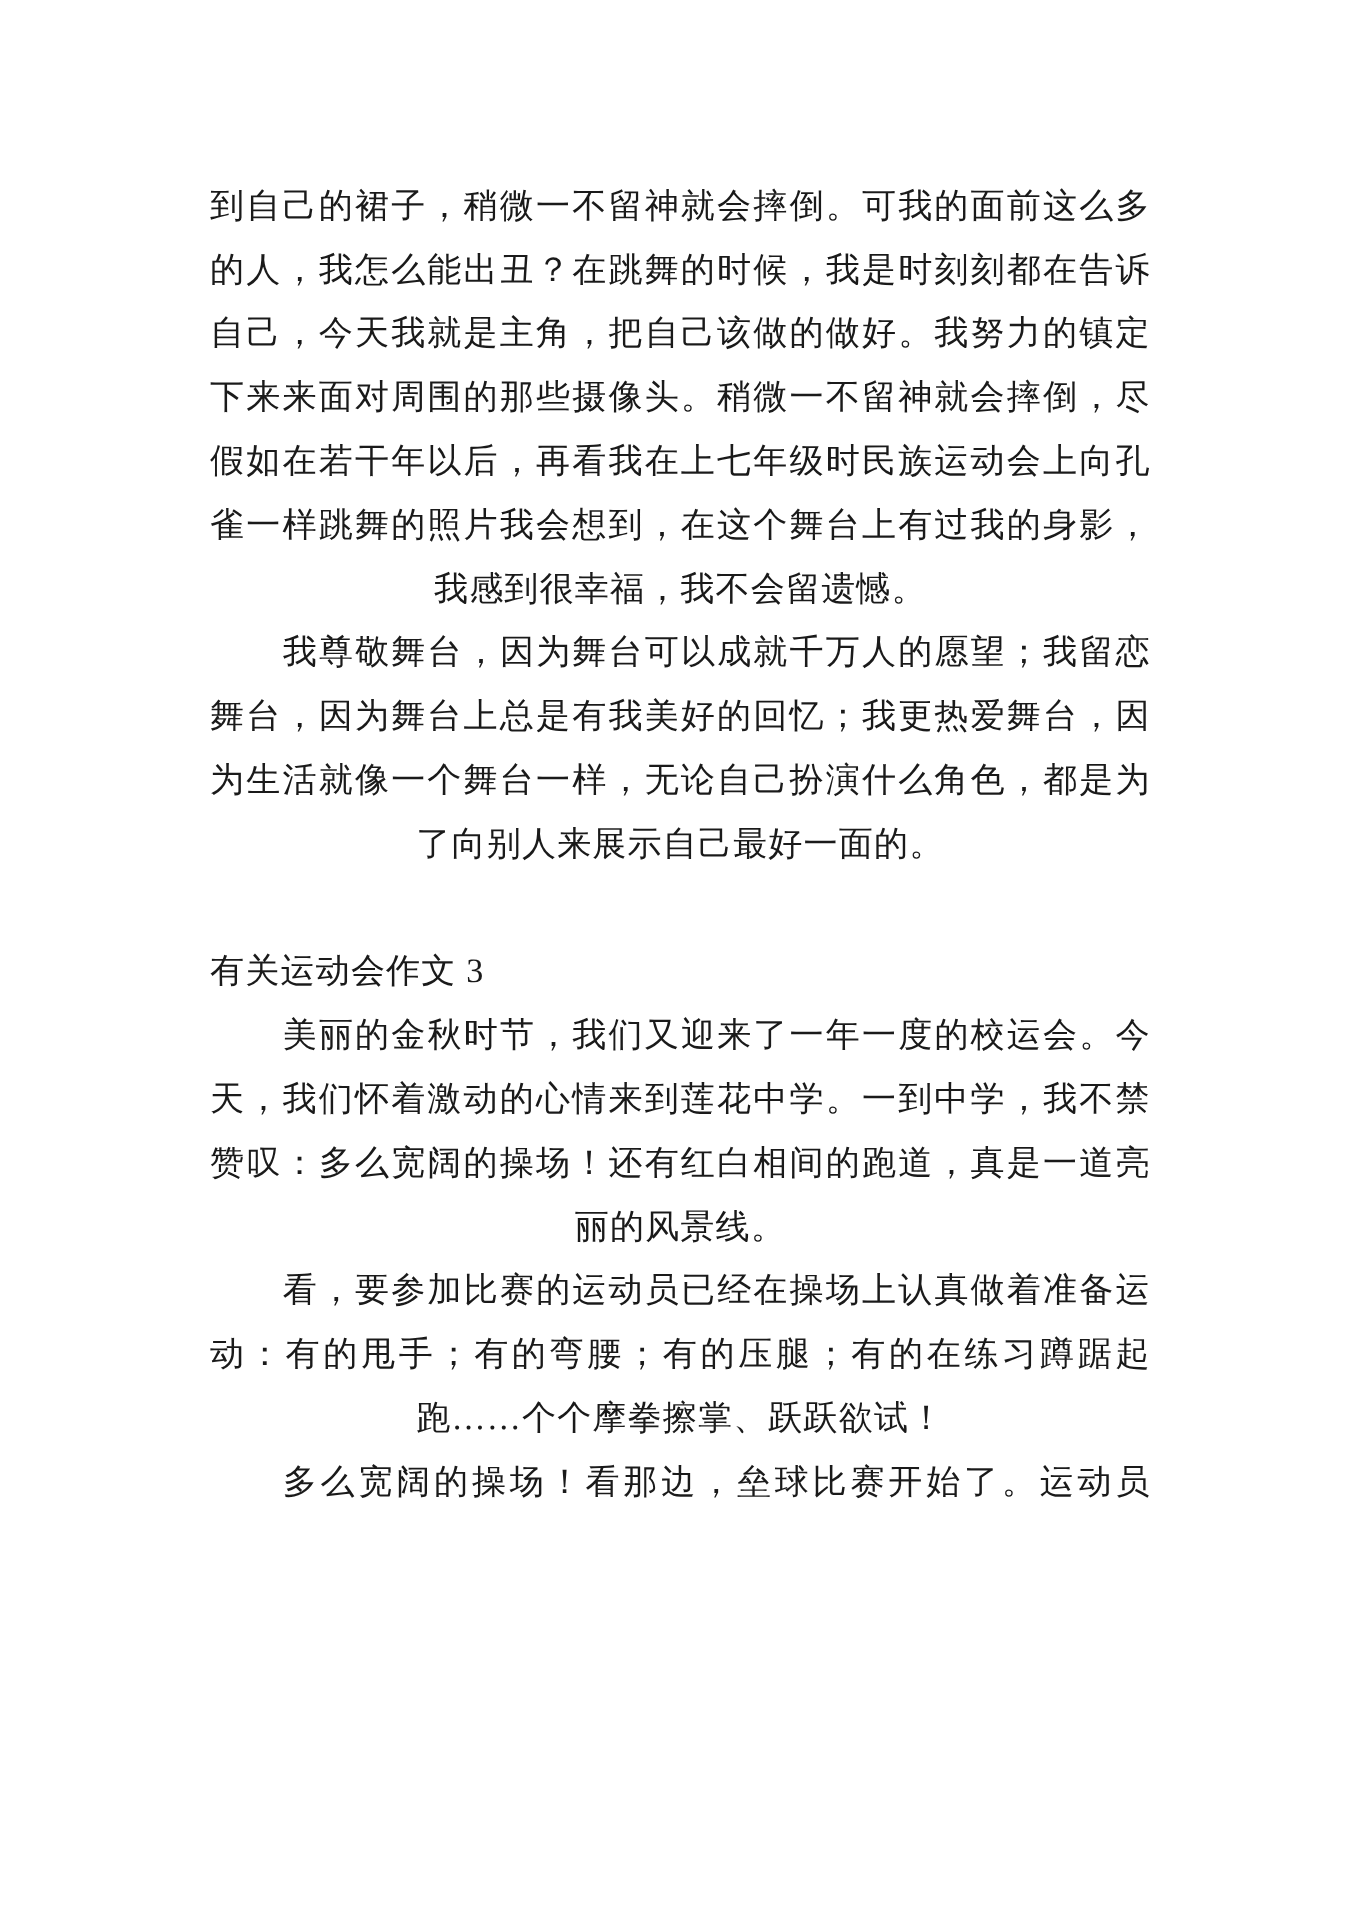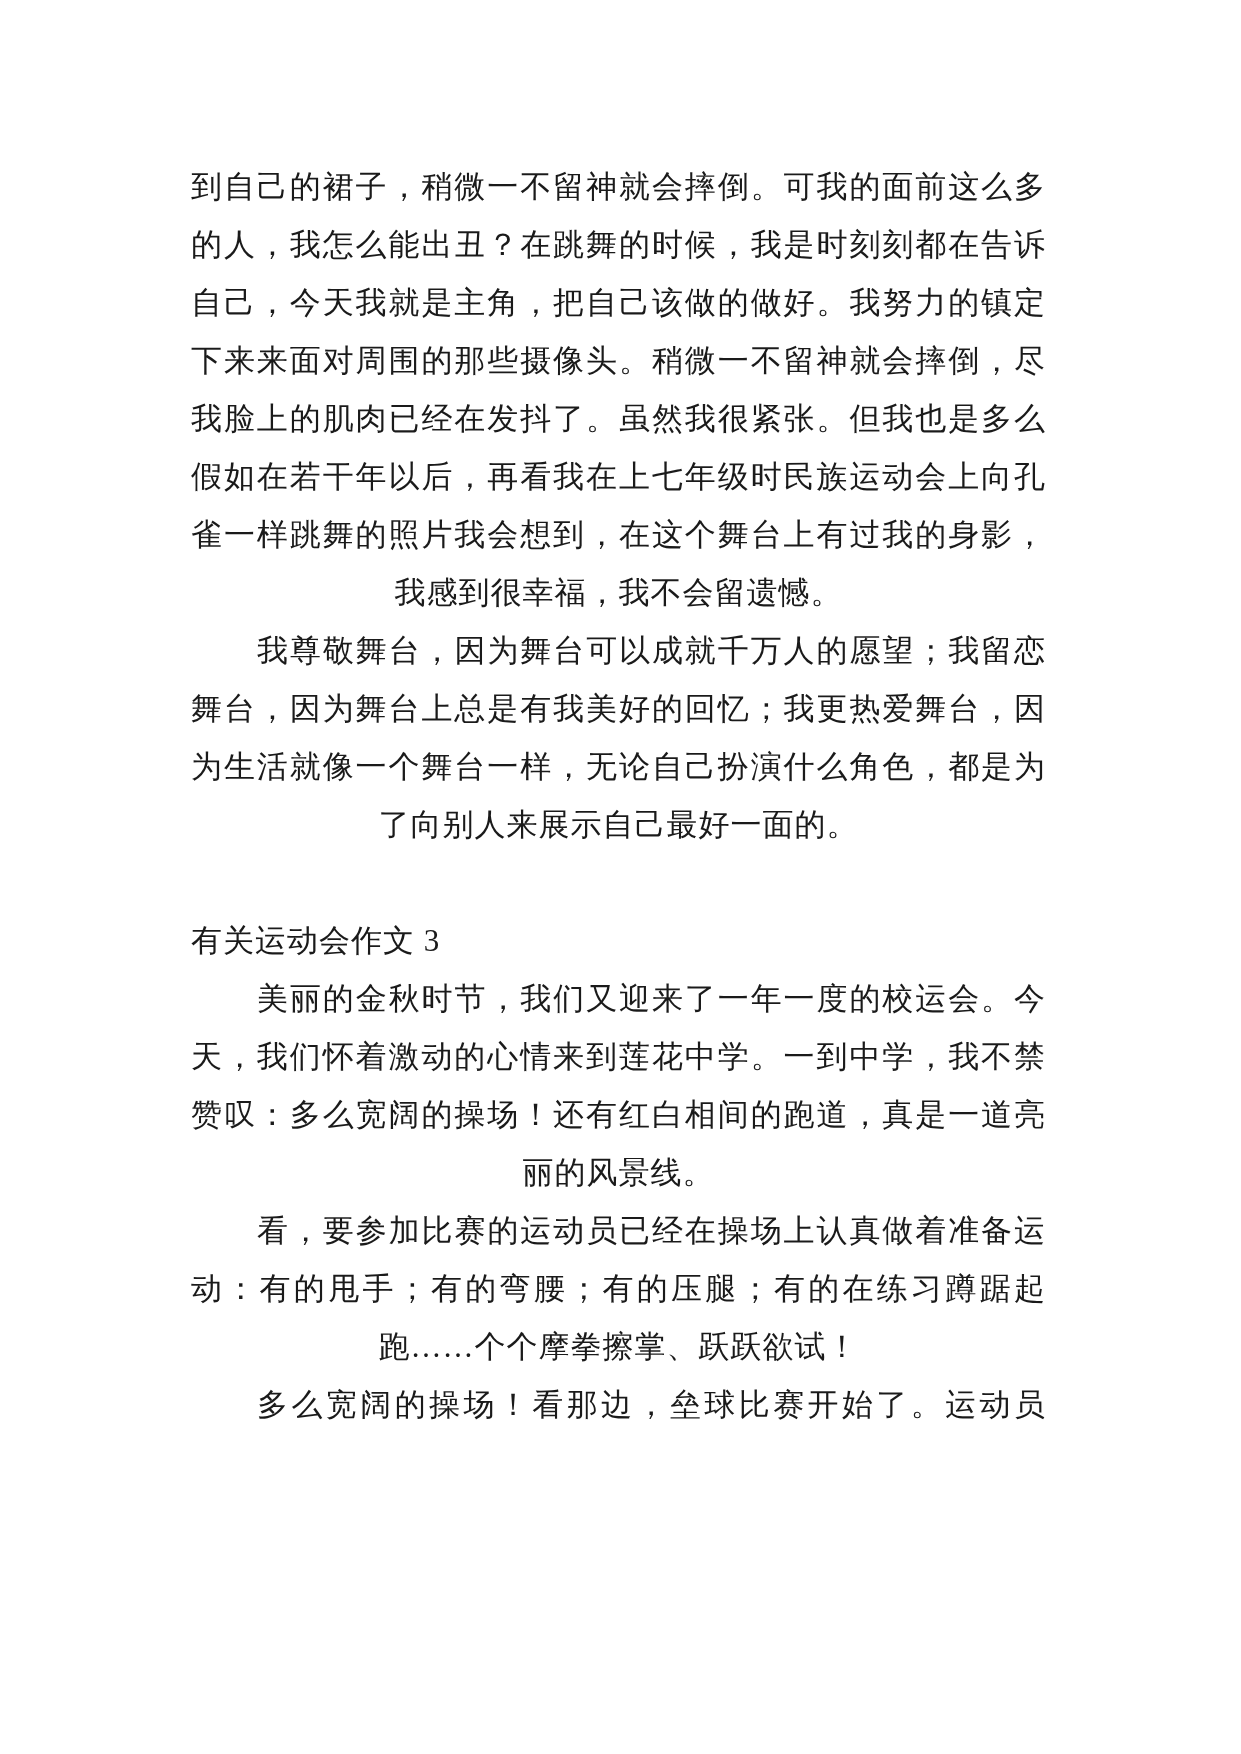--- a/index.html
+++ b/index.html
@@ -52,21 +52,20 @@
 </style>
 </head>
 <body>
 
 <div class="page">
   <div class="text-block" id="text-block">
       <div class="line full">到自己的裙子，稍微一不留神就会摔倒。可我的面前这么多</div>
       <div class="line full">的人，我怎么能出丑？在跳舞的时候，我是时刻刻都在告诉</div>
       <div class="line full">自己，今天我就是主角，把自己该做的做好。我努力的镇定</div>
       <div class="line full">下来来面对周围的那些摄像头。稍微一不留神就会摔倒，尽管</div>
-      <div class="line full">我脸上的肌肉已经在发抖了。虽然我很紧张。但我也是多么</div>
       <div class="line full">假如在若干年以后，再看我在上七年级时民族运动会上向孔</div>
       <div class="line full">雀一样跳舞的照片我会想到，在这个舞台上有过我的身影，</div>
       <div class="line">我感到很幸福，我不会留遗憾。</div>
       <div class="line indent full">我尊敬舞台，因为舞台可以成就千万人的愿望；我留恋</div>
       <div class="line full">舞台，因为舞台上总是有我美好的回忆；我更热爱舞台，因</div>
       <div class="line full">为生活就像一个舞台一样，无论自己扮演什么角色，都是为</div>
       <div class="line">了向别人来展示自己最好一面的。</div>
       <div class="line blank"></div>
       <div class="line heading">有关运动会作文 3</div>
       <div class="line indent full">美丽的金秋时节，我们又迎来了一年一度的校运会。今</div>

